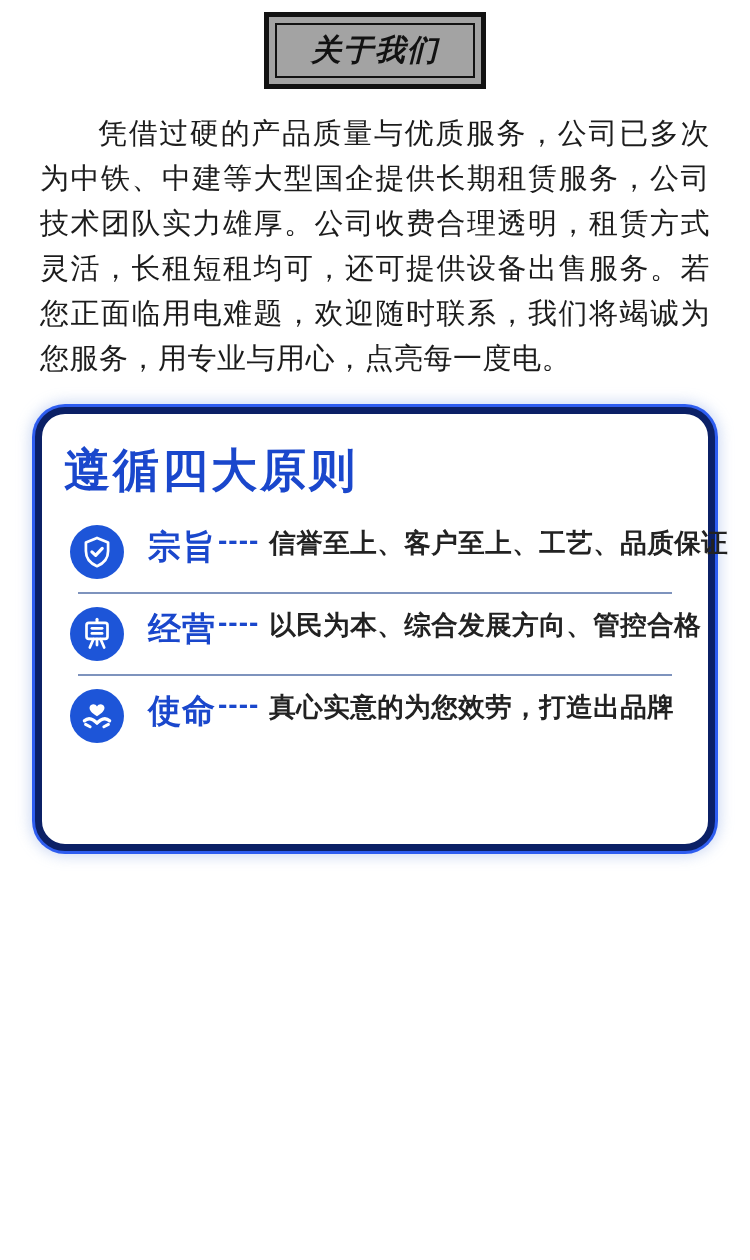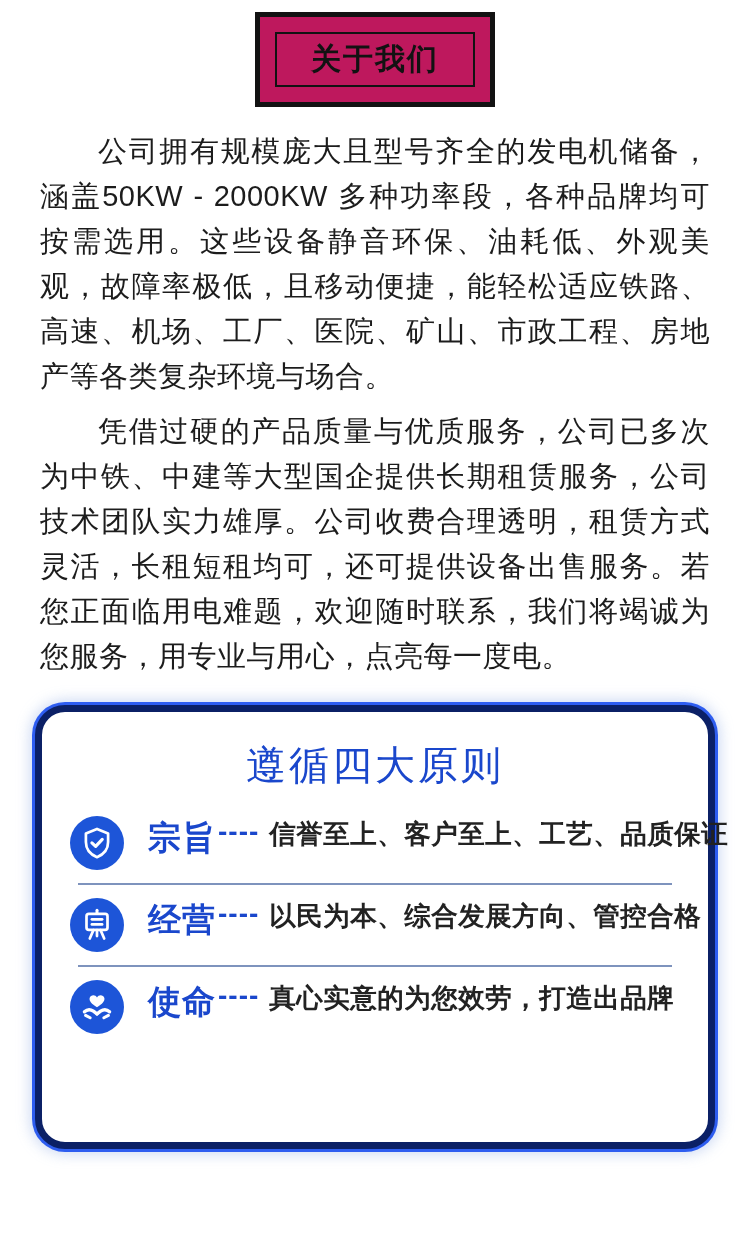--- a/index.html
+++ b/index.html
@@ -20,22 +20,23 @@
     color:var(--text_dark);
     overflow:hidden;
   }
   .page{width:750px;height:1260px;position:relative;background:#fff;}
 
   
   .title-box{
     margin:12px auto 0 auto;
     width:fit-content;
     border:5px solid var(--title_black);
-    padding:15px;
-    background:#be185d;
+    padding:6px;
+    background:#a3a3a3;
+    font-style:italic;
   }
   .title-box-inner{
     border:2px solid var(--title_black);
     padding:5px 34px;
     font-size:30px;
     font-weight:bold;
     color:var(--title_black);
     letter-spacing:2px;
     white-space:nowrap;
   }
@@ -59,23 +60,22 @@
     margin:26px auto 0 auto;
     width:680px;
     min-height:444px;
     background:#fff;
     border:7px solid var(--box_border_navy);
     border-radius:30px;
     box-shadow:0 0 0 3px var(--box_border_bright), 0 0 14px 5px rgba(130,160,225,0.40);
     padding:16px 22px 10px 22px;
   }
   .principles-title{
-    text-align:center;
-    font-size:40px;
-    font-weight:normal;
+    font-size:46px;
+    font-weight:bold;
     color:var(--accent_blue);
     letter-spacing:3px;
     margin:10px 0 12px 0;
   }
   .p-row{
     display:flex;
     padding:11px 6px;
   }
   .icon-circle{
     flex:0 0 auto;
@@ -117,21 +117,20 @@
 </head>
 <body>
 
 <div class="page">
 
   <div class="title-box">
     <div class="title-box-inner">关于我们</div>
   </div>
 
   <div class="body-text">
-    <p>公司拥有规模庞大且型号齐全的发电机储备，涵盖50KW - 2000KW 多种功率段，各种品牌均可按需选用。这些设备静音环保、油耗低、外观美观，故障率极低，且移动便捷，能轻松适应铁路、高速、机场、工厂、医院、矿山、市政工程、房地产等各类复杂环境与场合。</p>
     <p>凭借过硬的产品质量与优质服务，公司已多次为中铁、中建等大型国企提供长期租赁服务，公司技术团队实力雄厚。公司收费合理透明，租赁方式灵活，长租短租均可，还可提供设备出售服务。若您正面临用电难题，欢迎随时联系，我们将竭诚为您服务，用专业与用心，点亮每一度电。</p>
   </div>
 
   <div class="principles-box">
     <div class="principles-title">遵循四大原则</div>
 
     <div class="p-row">
       <span class="icon-circle">
         <svg viewBox="0 0 24 24" width="36" height="36" aria-hidden="true">
           <path d="M12 2.6 L19.4 5.6 V11.4 C19.4 16.4 16.2 19.8 12 21.5 C7.8 19.8 4.6 16.4 4.6 11.4 V5.6 Z" fill="none" stroke="#ffffff" stroke-width="1.8" stroke-linejoin="round"></path>

